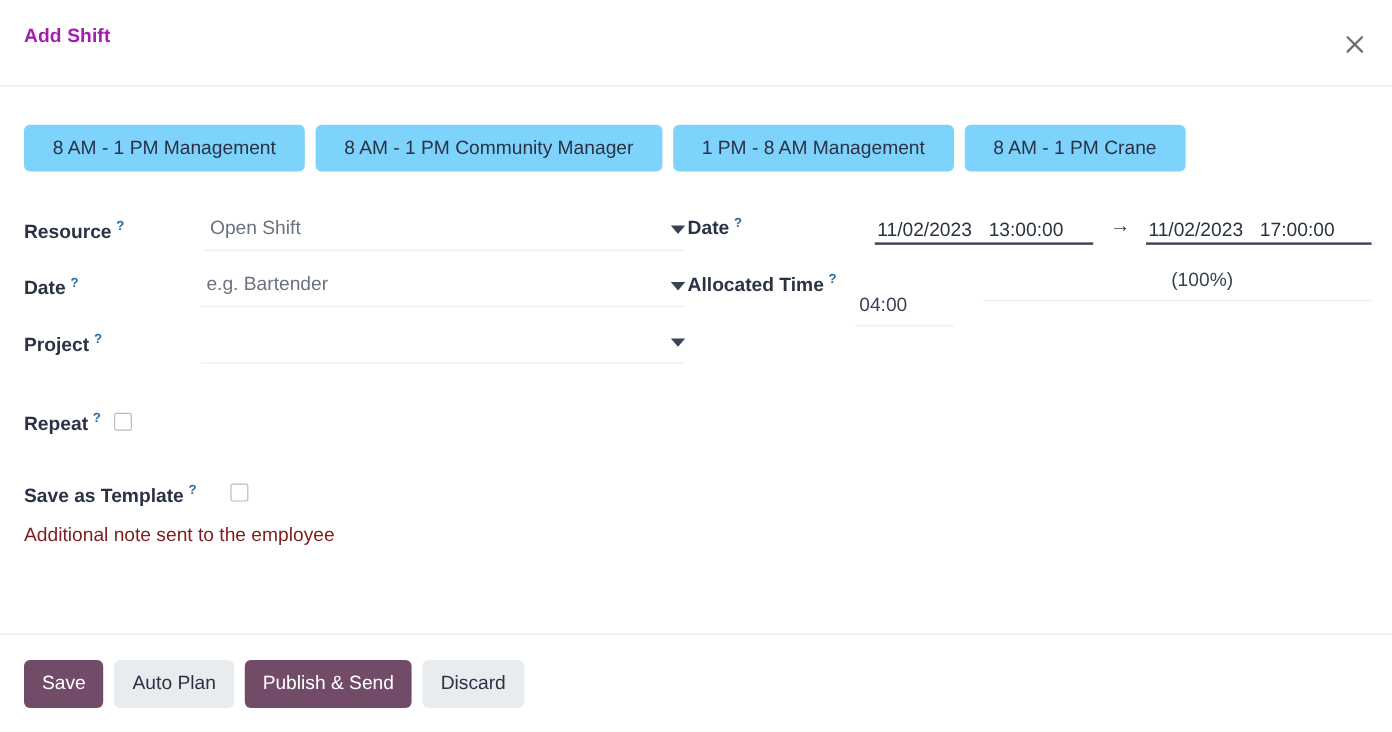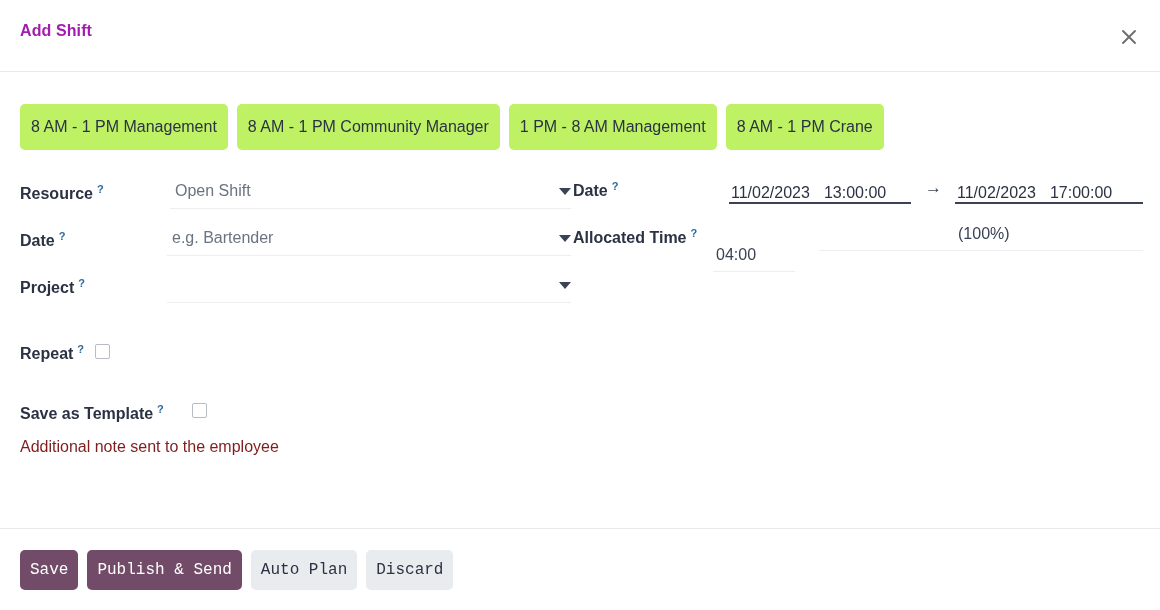--- a/index.html
+++ b/index.html
@@ -37,25 +37,25 @@
   }
   .close-btn svg { display: block; }
 
   
   .chips-row {
     position: absolute; left: 20px; top: 104px;
     display: flex; flex-direction: row; align-items: flex-start;
     gap: 9px;
   }
   .chip {
-    background: #bef264;
+    background: #7dd3fc;
     border: 0;
     border-radius: 5px;
-    height: 46px;
-    padding: 0 11px;
+    height: 39px;
+    padding: 0 24px;
     display: flex; align-items: center;
     font-size: 16px;
     color: #2b3243;
     font-family: "Liberation Sans", sans-serif;
     cursor: pointer;
     white-space: nowrap;
   }
 
   
   .form-body { position: absolute; left: 0; top: 160px; width: 1160px; }
@@ -144,23 +144,23 @@
     width: 1160px; height: 82px;
     border-top: 1px solid #e7e9ed;
     background: #fff;
   }
   .btn-row {
     position: absolute; left: 20px; top: 21px;
     display: flex; flex-direction: row; gap: 9px;
   }
   .btn {
     border: 0; border-radius: 5px;
-    height: 40px; padding: 0 10px;
+    height: 40px; padding: 0 15px;
     font-size: 16px;
-    font-family: Liberation Mono, monospace;
+    font-family: Liberation Sans, sans-serif;
     cursor: pointer;
     display: flex; align-items: center; justify-content: center;
     white-space: nowrap;
   }
   .btn-primary { background: #714b67; color: #ffffff; }
   .btn-secondary { background: #e9ecef; color: #2b3243; }
 </style>
 </head>
 <body>
 
@@ -233,21 +233,21 @@
       </div>
 
       <div class="r-row" style="top:63px;height:30px;">
         <span class="lbl"><span>Allocated Time</span><sup class="help">?</sup></span>
 
         <div class="alloc-box" style="left:140px;width:82px;margin-top:21px;">
           <span class="alloc-txt" style="left:3px;">04:00</span>
         </div>
 
         <div class="alloc-box" style="left:246px;width:324px;">
-          <span class="alloc-txt" style="left:139px;">(100%)</span>
+          <span class="alloc-txt" style="left:157px;">(100%)</span>
         </div>
       </div>
 
     </div>
 
     <div class="cb-row" style="top:181px;height:22px;width:140px;">
       <span class="lbl"><span>Repeat</span><sup class="help">?</sup></span>
       <span class="cbox" style="left:75px;top:3px;"></span>
     </div>
 
@@ -256,19 +256,19 @@
       <span class="cbox" style="left:172px;top:2px;"></span>
     </div>
 
     <div class="note-text" style="top:278px;">Additional note sent to the employee</div>
 
   </div>
 
   <div class="dlg-footer">
     <div class="btn-row">
       <button class="btn btn-primary">Save</button>
+      <button class="btn btn-secondary">Auto Plan</button>
       <button class="btn btn-primary">Publish &amp; Send</button>
-      <button class="btn btn-secondary">Auto Plan</button>
       <button class="btn btn-secondary">Discard</button>
     </div>
   </div>
 
 </div>
 
 </body></html>

